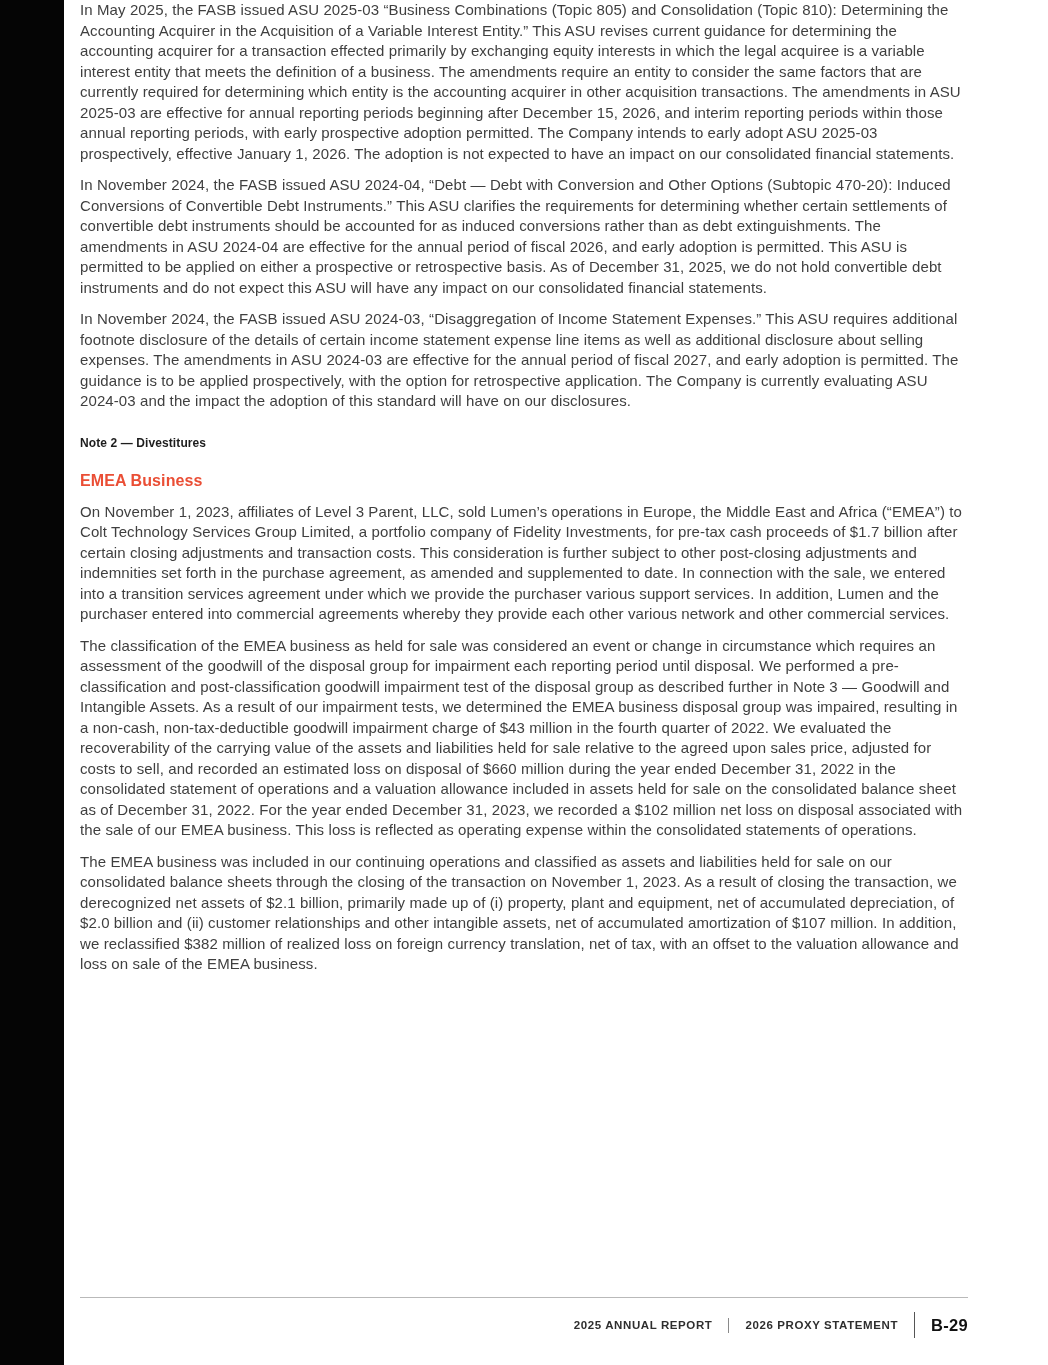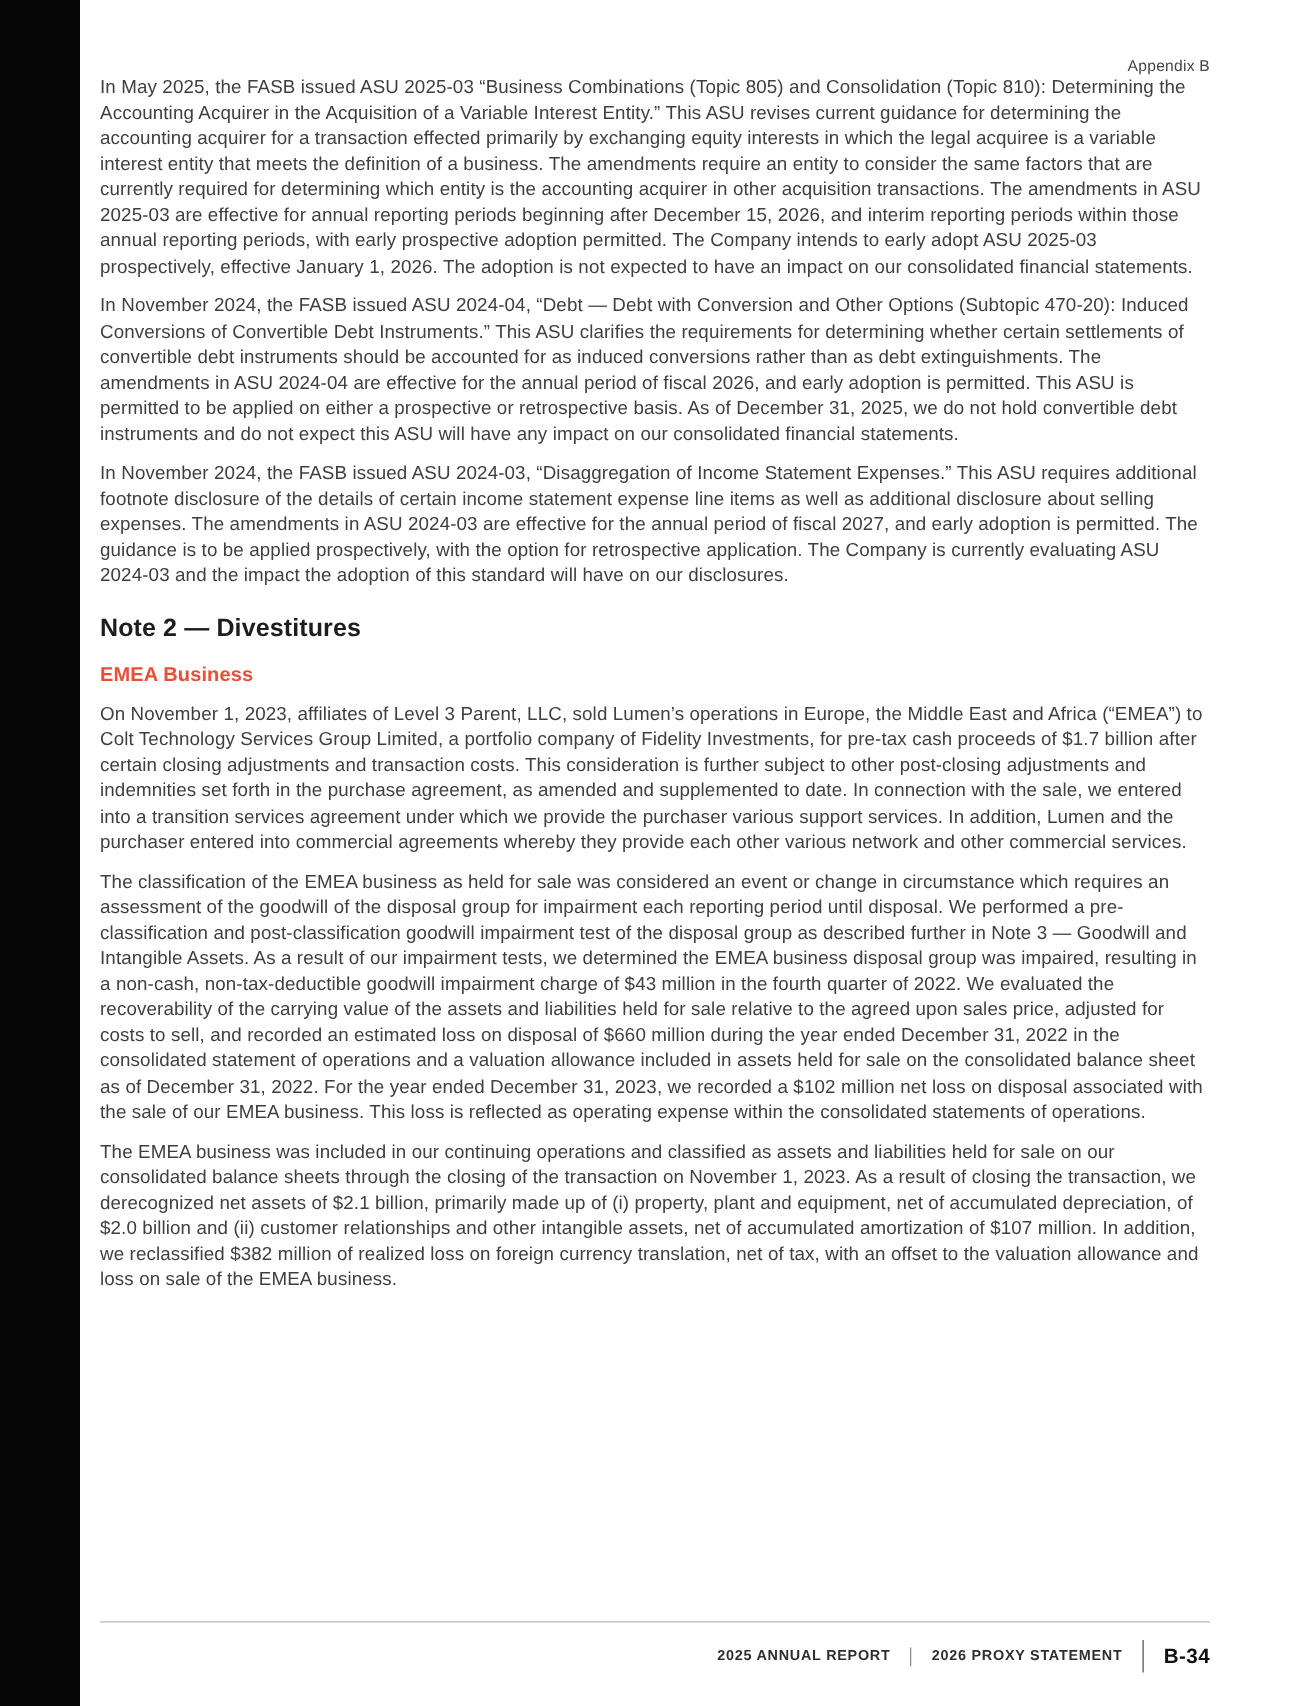--- a/index.html
+++ b/index.html
@@ -41,21 +41,21 @@
     font-size: 15px;
     line-height: 20.5px;
     letter-spacing: 0.1px;
   }
   .doc-body p {
     margin: 0 0 11px 0;
     text-align: left;
   }
   h2.note-heading {
     margin: 20px 0 14px 0;
-    font-size: 20px;
+    font-size: 12px;
     line-height: 22px;
     font-weight: bold;
     color: #1d1d1d;
     letter-spacing: 0.1px;
   }
   h3.emea-heading {
     margin: 16px 0 11px 0;
     font-size: 16px;
     line-height: 21px;
     font-weight: bold;
@@ -106,23 +106,20 @@
 </style>
 </head>
 <body>
 
 <div class="page">
 
   <div class="spine"></div>
 
   <div class="content">
 
-    <div class="page-header">
-      <span>Appendix B</span>
-    </div>
 
     <div class="doc-body">
 
       <p>In May 2025, the FASB issued ASU 2025-03 “Business Combinations (Topic 805) and Consolidation (Topic 810): Determining the Accounting Acquirer in the Acquisition of a Variable Interest Entity.” This ASU revises current guidance for determining the accounting acquirer for a transaction effected primarily by exchanging equity interests in which the legal acquiree is a variable interest entity that meets the definition of a business. The amendments require an entity to consider the same factors that are currently required for determining which entity is the accounting acquirer in other acquisition transactions. The amendments in ASU 2025-03 are effective for annual reporting periods beginning after December 15, 2026, and interim reporting periods within those annual reporting periods, with early prospective adoption permitted. The Company intends to early adopt ASU 2025-03 prospectively, effective January 1, 2026. The adoption is not expected to have an impact on our consolidated financial statements.</p>
 
       <p>In November 2024, the FASB issued ASU 2024-04, “Debt — Debt with Conversion and Other Options (Subtopic 470-20): Induced Conversions of Convertible Debt Instruments.” This ASU clarifies the requirements for determining whether certain settlements of convertible debt instruments should be accounted for as induced conversions rather than as debt extinguishments. The amendments in ASU 2024-04 are effective for the annual period of fiscal 2026, and early adoption is permitted. This ASU is permitted to be applied on either a prospective or retrospective basis. As of December 31, 2025, we do not hold convertible debt instruments and do not expect this ASU will have any impact on our consolidated financial statements.</p>
 
       <p>In November 2024, the FASB issued ASU 2024-03, “Disaggregation of Income Statement Expenses.” This ASU requires additional footnote disclosure of the details of certain income statement expense line items as well as additional disclosure about selling expenses. The amendments in ASU 2024-03 are effective for the annual period of fiscal 2027, and early adoption is permitted. The guidance is to be applied prospectively, with the option for retrospective application. The Company is currently evaluating ASU 2024-03 and the impact the adoption of this standard will have on our disclosures.</p>
 
       <h2 class="note-heading">Note 2 — Divestitures</h2>
@@ -138,17 +135,17 @@
     </div>
   </div>
 
   <div class="page-footer">
     <hr class="footer-rule">
     <div class="footer-row">
       <span class="footer-label">2025 ANNUAL REPORT</span>
       <span class="footer-divider"></span>
       <span class="footer-label">2026 PROXY STATEMENT</span>
       <span class="footer-divider tall"></span>
-      <span class="footer-pagenum">B-34</span>
+      <span class="footer-pagenum">B-29</span>
     </div>
   </div>
 
 </div>
 
 </body></html>

